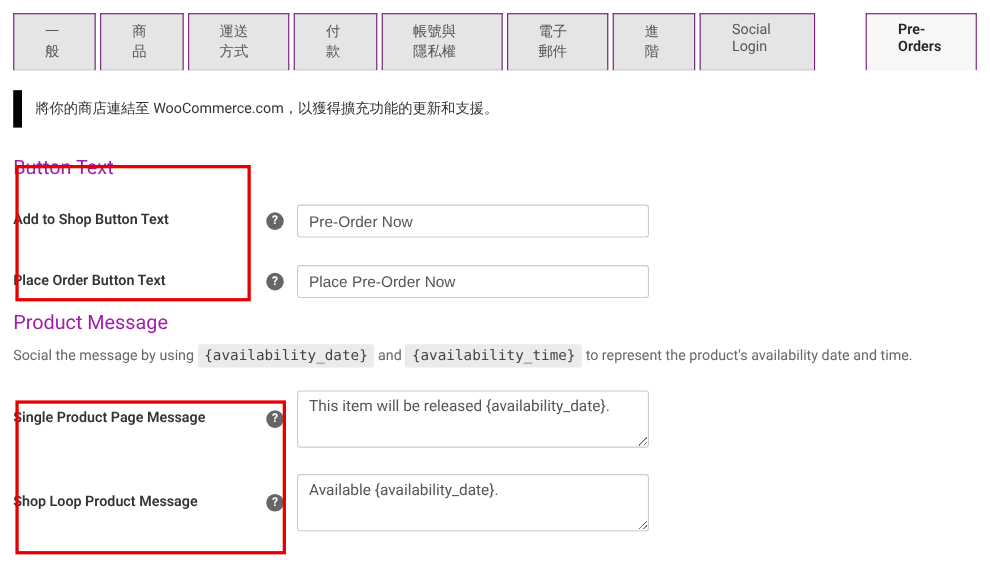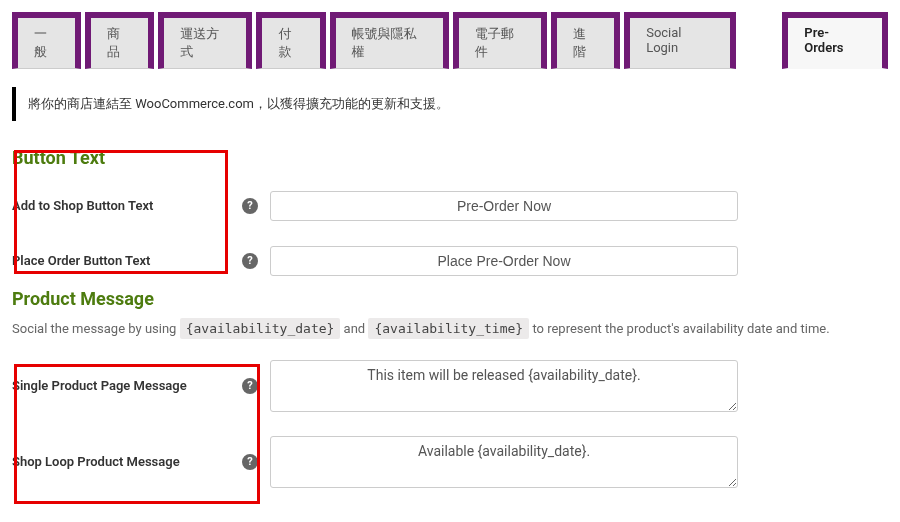--- a/index.html
+++ b/index.html
@@ -13,48 +13,48 @@
     font-size: 13px;
   }
 
   .tabs {
     display: flex;
     gap: 4px;
     padding: 12px 0 0 0;
   }
   .tab {
     background: #e5e5e5;
-    border: 6px solid #701a75;
-    padding: 7px 16px;
+    border: 1px solid #701a75;
+    padding: 7px 28px;
     font-size: 13px;
     color: #555;
     cursor: pointer;
     border-bottom: 1px solid #ccc;
   }
   .tab.active {
     background: #f7f7f7;
     border-bottom: 1px solid #f7f7f7;
     font-weight: 600;
     color: #222;
     margin-left: 42px;
   }
 
   .notice {
     margin: 18px 0 26px 0;
     padding: 8px 12px;
-    border-left: 4px solid #000000;
+    border-left: 8px solid #000000;
     background: #fff;
     font-size: 13px;
     color: #333;
   }
 
   h2.section {
     font-size: 18px;
-    font-weight: 700;
-    color: #4d7c0f;
+    font-weight: 400;
+    color: #a21caf;
     margin: 10px 0 10px 0;
   }
 
   .form-table {
     width: 100%;
     border-collapse: collapse;
     margin-top: 8px;
   }
   .form-table th {
     text-align: left;
@@ -83,28 +83,27 @@
     height: 16px;
     border-radius: 50%;
     background: #666;
     color: #fff;
     font-size: 11px;
     font-weight: 700;
     cursor: help;
   }
 
   input[type="text"], textarea {
-    width: 468px;
+    width: 320px;
     padding: 6px 10px;
     border: 1px solid #ccc;
     border-radius: 3px;
     font-size: 14px;
     color: #555;
     background: #fff;
-    text-align: center;
   }
   textarea {
     height: 52px;
     resize: vertical;
     font-family: inherit;
   }
 
   .desc {
     font-size: 13px;
     color: #666;

